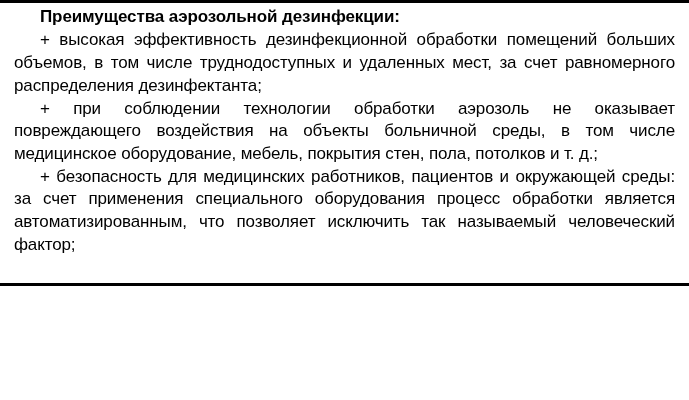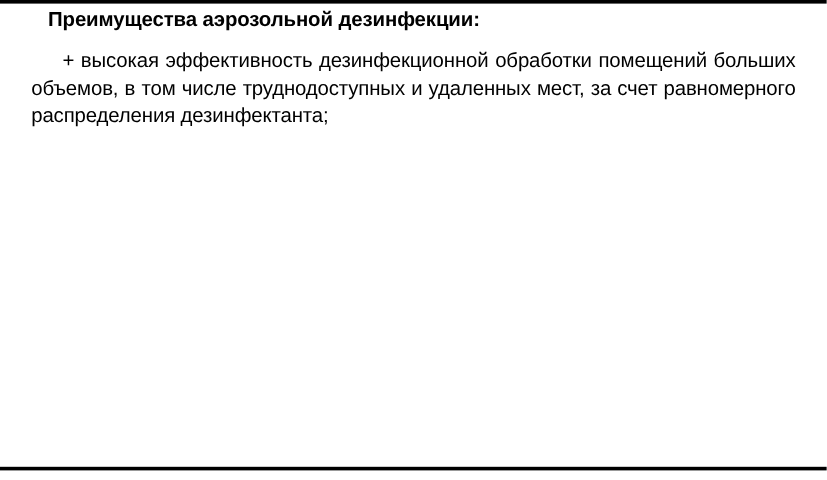--- a/index.html
+++ b/index.html
@@ -10,21 +10,21 @@
     width: 689px;
     height: 400px;
     background: #ffffff;
     font-family: "Liberation Sans", sans-serif;
     color: #000000;
     overflow: hidden;
   }
   .page {
     position: relative;
     width: 689px;
-    height: 392px;
+    height: 286px;
     box-sizing: border-box;
     padding: 6px 14px 0 14px;
   }
   .rule-top {
     position: absolute;
     left: 0;
     top: 0;
     width: 689px;
     height: 3px;
     background: #000000;
@@ -41,21 +41,21 @@
     font-size: 17px;
     font-weight: bold;
     line-height: 1.32;
     margin: 0 0 1px 0;
     padding-left: 26px;
     letter-spacing: -0.1px;
   }
   .para {
     font-size: 17px;
     line-height: 1.335;
-    margin: 12px;
+    margin: 0;
     text-align: justify;
     text-justify: inter-word;
     letter-spacing: -0.12px;
     text-indent: 26px;
     hyphens: manual;
   }
   .para + .para {
     margin-top: 0;
   }
 </style>
@@ -64,18 +64,20 @@
 
 <div class="page">
 
   <div class="rule-top"></div>
 
   <h2 class="heading">Преимущества аэрозольной дезинфекции:</h2>
 
   <p class="para">+ высокая эффективность дезинфекционной обработки помещений больших объемов, в том числе труднодоступных и удаленных мест, за счет равномерного распределения дезинфектанта;</p>
 
 
+  <p class="para">+ при соблюдении технологии обработки аэрозоль не оказывает повреждающего воздействия на объекты больничной среды, в том числе медицинское оборудование, мебель, покрытия стен, пола, потолков и т. д.;</p>
 
+  <p class="para">+ безопасность для медицинских работников, пациентов и окружающей среды: за счет применения специального оборудования процесс обработки является автоматизированным, что позволяет исключить так называемый человеческий фактор;</p>
 
 
   <div class="rule-bottom"></div>
 
 </div>
 
 </body></html>

